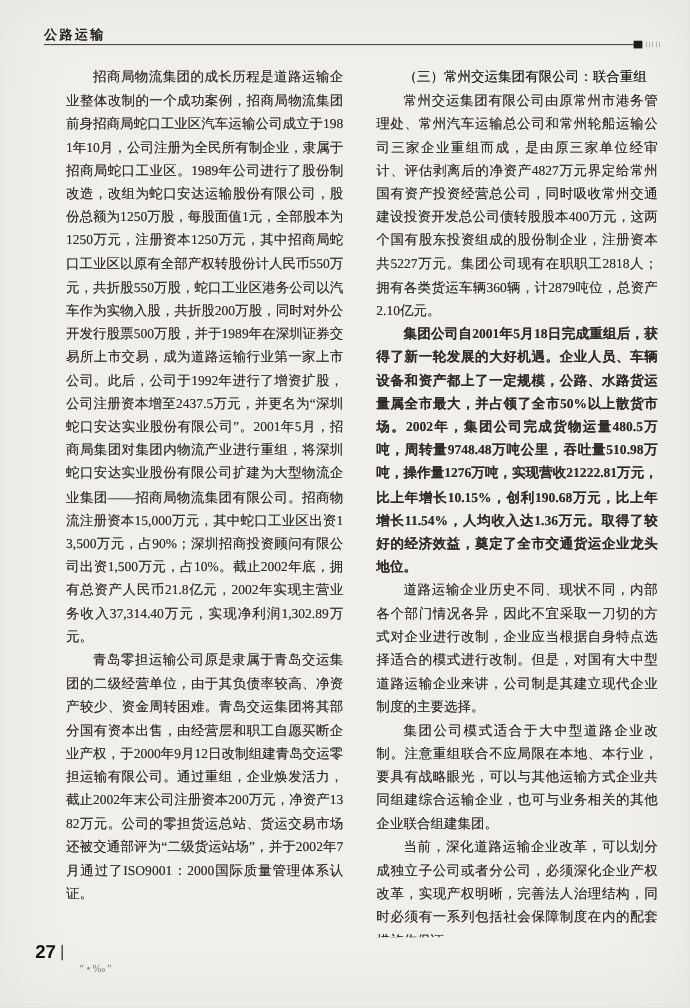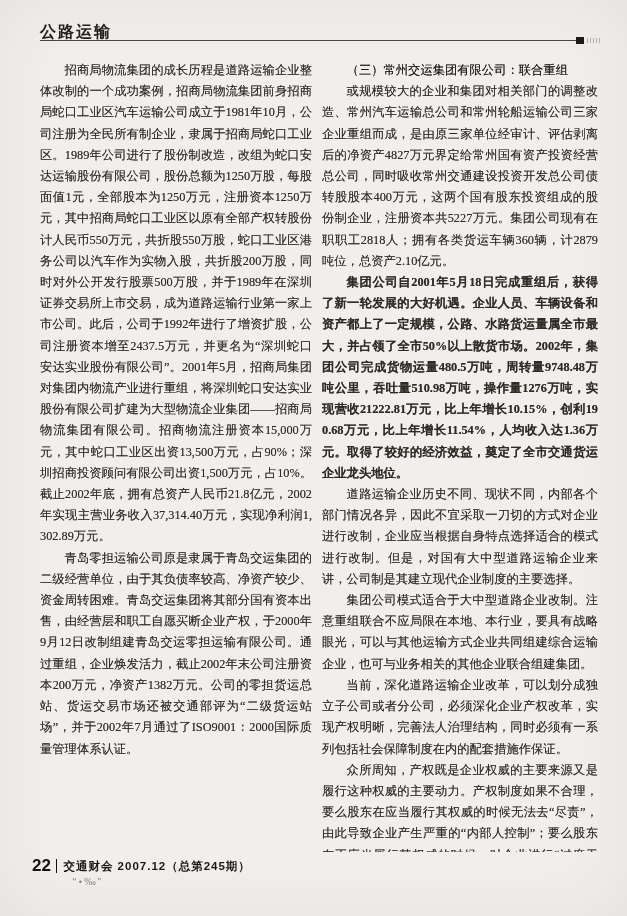--- a/index.html
+++ b/index.html
@@ -15,21 +15,21 @@
     box-shadow:inset 0 0 70px rgba(60,55,45,0.06);
     overflow:hidden;
     color:#2e2a26;
   }
   
   .header{
     position:absolute;left:40px;top:22px;width:558px;
   }
   .header .label{
     font-family:"Liberation Sans","DejaVu Sans",sans-serif;
-    font-weight:bold;font-size:16px;letter-spacing:2px;color:#23201d;
+    font-weight:bold;font-size:12px;letter-spacing:2px;color:#23201d;
     display:inline-block;padding-bottom:3px;
   }
   .header .rule-row{
     position:absolute;left:0;top:15px;width:558px;height:8px;
   }
   .header .rule{
     position:absolute;left:0;top:3px;width:536px;height:1px;background:#4a4640;
   }
   .header .end-square{
     position:absolute;left:536px;top:0;width:8px;height:7px;background:#1d1b18;
@@ -37,21 +37,21 @@
   .header .end-smudge{
     position:absolute;left:547px;top:1px;width:13px;height:5px;
     background:repeating-linear-gradient(90deg,#b4b0a9 0 1px,transparent 1px 3px);
   }
   
   .columns{
     position:absolute;left:40px;top:60px;width:558px;height:792px;
     display:flex;gap:10px;overflow:hidden;
   }
   .col{
-    height:100%;overflow:hidden;
+    height:100%;overflow:hidden;margin-left:20px;
   }
   .col.left{width:272px;}
   .col.right{width:276px;}
   .para,.heading{
     margin:0;
     font-size:12.3px;
     line-height:21.2px;
     text-align:justify;
     text-justify:inter-character;
     word-break:break-all;
@@ -105,31 +105,30 @@
     </div>
   </div>
 
   <div class="columns">
     <div class="col left">
         <p class="para">招商局物流集团的成长历程是道路运输企业整体改制的一个成功案例，招商局物流集团前身招商局蛇口工业区汽车运输公司成立于1981年10月，公司注册为全民所有制企业，隶属于招商局蛇口工业区。1989年公司进行了股份制改造，改组为蛇口安达运输股份有限公司，股份总额为1250万股，每股面值1元，全部股本为1250万元，注册资本1250万元，其中招商局蛇口工业区以原有全部产权转股份计人民币550万元，共折股550万股，蛇口工业区港务公司以汽车作为实物入股，共折股200万股，同时对外公开发行股票500万股，并于1989年在深圳证券交易所上市交易，成为道路运输行业第一家上市公司。此后，公司于1992年进行了增资扩股，公司注册资本增至2437.5万元，并更名为“深圳蛇口安达实业股份有限公司”。2001年5月，招商局集团对集团内物流产业进行重组，将深圳蛇口安达实业股份有限公司扩建为大型物流企业集团——招商局物流集团有限公司。招商物流注册资本15,000万元，其中蛇口工业区出资13,500万元，占90%；深圳招商投资顾问有限公司出资1,500万元，占10%。截止2002年底，拥有总资产人民币21.8亿元，2002年实现主营业务收入37,314.40万元，实现净利润1,302.89万元。</p>
         <p class="para">青岛零担运输公司原是隶属于青岛交运集团的二级经营单位，由于其负债率较高、净资产较少、资金周转困难。青岛交运集团将其部分国有资本出售，由经营层和职工自愿买断企业产权，于2000年9月12日改制组建青岛交运零担运输有限公司。通过重组，企业焕发活力，截止2002年末公司注册资本200万元，净资产1382万元。公司的零担货运总站、货运交易市场还被交通部评为“二级货运站场”，并于2002年7月通过了ISO9001：2000国际质量管理体系认证。</p>
       </div>
     <div class="col right">
         <p class="heading">（三）常州交运集团有限公司：联合重组</p>
-        <p class="para">或规模较大的企业和集团对相关部门的调整改造、常州汽车运输总公司和常州轮船运输公司三家企业重组而成，是由原三家单位经审计、评估剥离后的净资产4827万元界定给常州国有资产投资经营总公司，同时吸收常州交通建设投资开发总公司债转股股本400万元，这两个国有股东投资组成的股份制企业，注册资本共5227万元。集团公司现有在职职工2818人；拥有各类货运车辆360辆，计2879吨位，总资产2.10亿元。</p>
+        <p class="para">常州交运集团有限公司由原常州市港务管理处、常州汽车运输总公司和常州轮船运输公司三家企业重组而成，是由原三家单位经审计、评估剥离后的净资产4827万元界定给常州国有资产投资经营总公司，同时吸收常州交通建设投资开发总公司债转股股本400万元，这两个国有股东投资组成的股份制企业，注册资本共5227万元。集团公司现有在职职工2818人；拥有各类货运车辆360辆，计2879吨位，总资产2.10亿元。</p>
         <p class="para bold">集团公司自2001年5月18日完成重组后，获得了新一轮发展的大好机遇。企业人员、车辆设备和资产都上了一定规模，公路、水路货运量属全市最大，并占领了全市50%以上散货市场。2002年，集团公司完成货物运量480.5万吨，周转量9748.48万吨公里，吞吐量510.98万吨，操作量1276万吨，实现营收21222.81万元，比上年增长10.15%，创利190.68万元，比上年增长11.54%，人均收入达1.36万元。取得了较好的经济效益，奠定了全市交通货运企业龙头地位。</p>
         <p class="para">道路运输企业历史不同、现状不同，内部各个部门情况各异，因此不宜采取一刀切的方式对企业进行改制，企业应当根据自身特点选择适合的模式进行改制。但是，对国有大中型道路运输企业来讲，公司制是其建立现代企业制度的主要选择。</p>
         <p class="para">集团公司模式适合于大中型道路企业改制。注意重组联合不应局限在本地、本行业，要具有战略眼光，可以与其他运输方式企业共同组建综合运输企业，也可与业务相关的其他企业联合组建集团。</p>
         <p class="para">当前，深化道路运输企业改革，可以划分成独立子公司或者分公司，必须深化企业产权改革，实现产权明晰，完善法人治理结构，同时必须有一系列包括社会保障制度在内的配套措施作保证。</p>
         <p class="para">众所周知，产权既是企业权威的主要来源又是履行这种权威的主要动力。产权制度如果不合理，要么股东在应当履行其权威的时候无法去“尽责”，由此导致企业产生严重的“内部人控制”；要么股东在不应当履行其权威的时候，对企业进行“过度干预”。</p>
       </div>
   </div>
 
   <div class="footer">
     <div class="row">
-      <span class="pageno">22</span>
+      <span class="pageno">27</span>
       <span class="divider"></span>
-      <span class="journal">交通财会 2007.12（总第245期）</span>
     </div>
     <span class="footnote-mark">“•‰”</span>
   </div>
 
 </div>
 
 </body></html>

